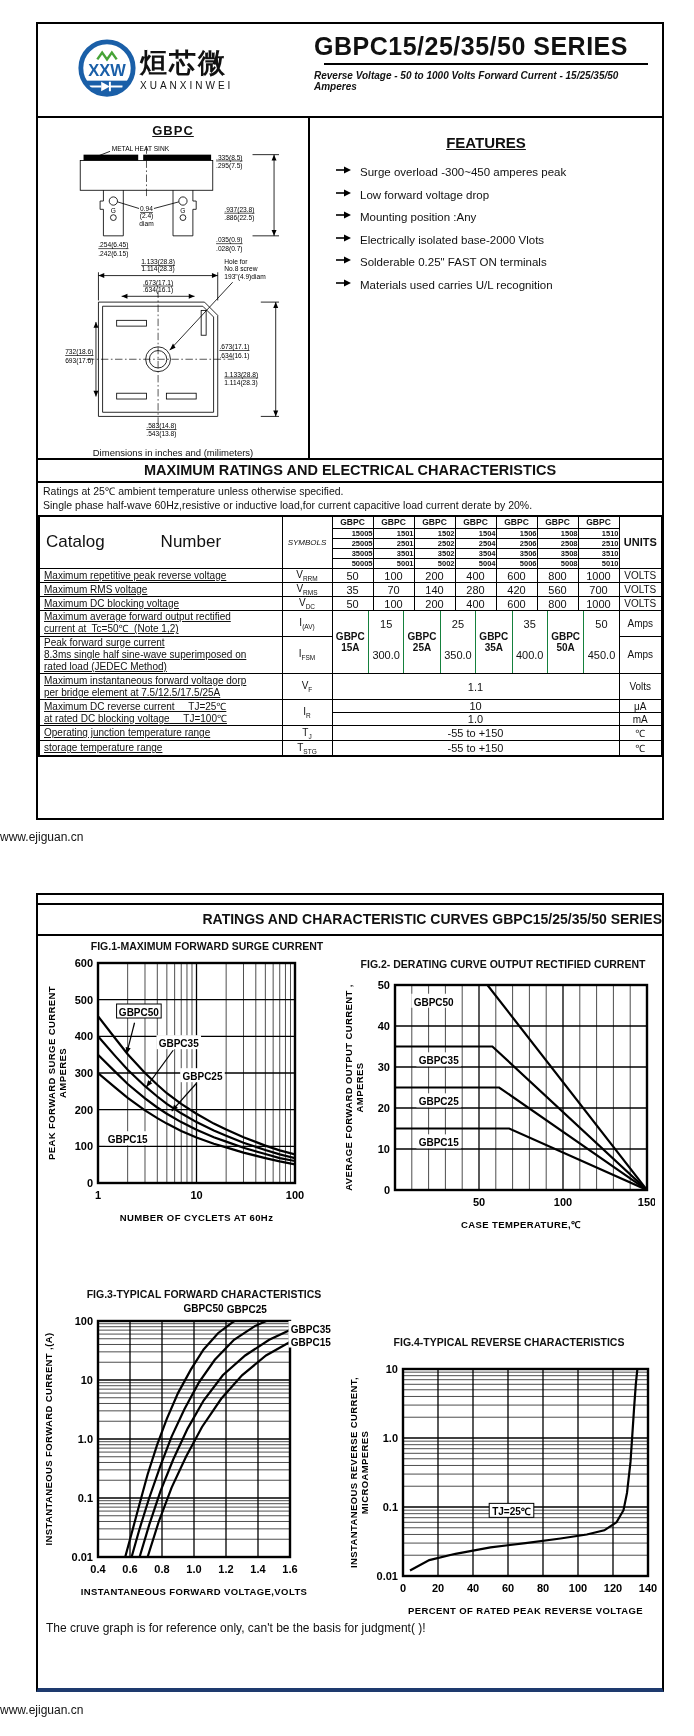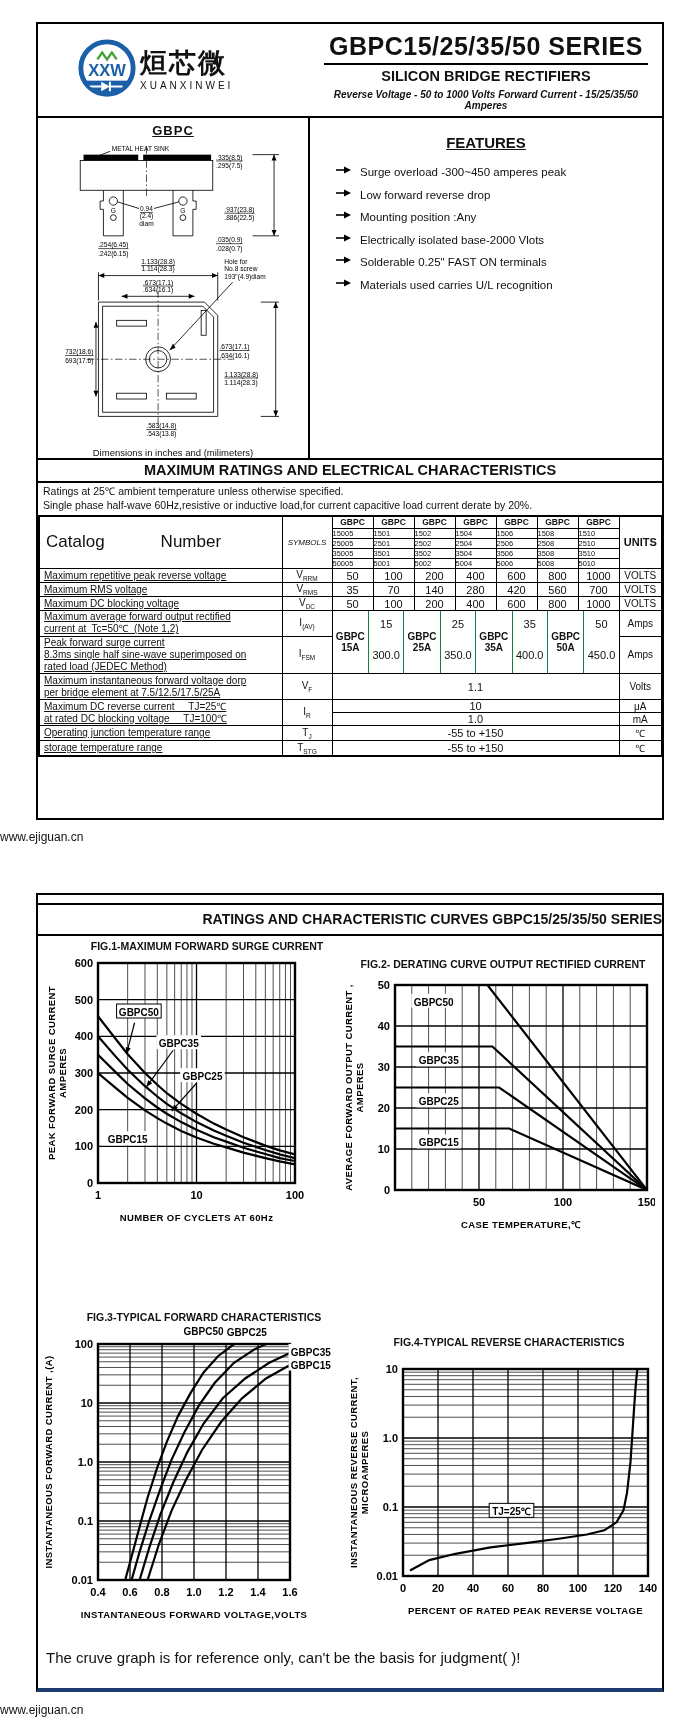--- a/index.html
+++ b/index.html
@@ -8,21 +8,21 @@
   .p1box{top:22px;height:794px;}
   .p2box{top:893px;height:793px;border-bottom:4px solid #1e3a6e;}
   .sitefoot{position:absolute;left:0;width:100%;font-size:12px;color:#111;}
   .foot1{top:830px;} .foot2{top:1703px;}
 
   
   .p1head{height:92px;display:flex;border-bottom:2px solid #000;}
   .logos{width:272px;display:flex;align-items:center;gap:2px;padding-left:38px;box-sizing:border-box;}
   .brandcol .cjk{font-size:27px;font-weight:700;letter-spacing:2px;line-height:1.05;}
   .brandcol .en{font-size:10px;letter-spacing:3px;margin-top:2px;}
-  .thalf{flex:1;padding:8px 4px 8px;text-align:center;}
+  .thalf{flex:1;padding:8px 4px 8px;}
   .dtitle{font-size:25px;font-weight:700;letter-spacing:.5px;}
   .trule{border-top:2px solid #000;margin:2px 10px 3px;}
   .dsub{font-size:14.5px;font-weight:700;}
   .dtag{font-size:10px;font-style:italic;font-weight:700;margin-top:5px;}
 
   
   .p1main{display:flex;height:340px;}
   .drawcol{width:272px;border-right:2px solid #000;box-sizing:border-box;text-align:center;padding-top:5px;}
   .pkgname{font-size:13px;font-weight:700;text-decoration:underline;letter-spacing:1px;}
   .pkgcap{font-size:9.5px;}
@@ -39,21 +39,21 @@
   .ratnotes{font-size:10.5px;line-height:1.32;padding:2px 4px 2px 5px;}
 
   
   table.tbl{width:624px;border-collapse:collapse;table-layout:fixed;box-sizing:border-box;border:2px solid #000;}
   table.tbl td{border:1px solid #000;padding:0;vertical-align:middle;}
   .cat{font-size:17px;padding-left:6px !important;}
   .cat .n2{margin-left:56px;}
   .symh{font-style:italic;font-size:8px;text-align:center;}
   .unith{font-weight:700;font-size:11px;text-align:center;}
   .cbrand{font-size:8.5px;font-weight:700;text-align:center;}
-  .cnum{font-size:7.5px;font-weight:400;text-align:left;}
+  .cnum{font-size:7.5px;font-weight:700;text-align:right;}
   tr.rb{height:13px;} tr.rc{height:10px;}
   tr.vrow{height:13px;}
   td.desc{font-size:10px;padding-left:4px !important;line-height:1.22;white-space:pre-wrap;text-decoration:underline;}
   td.sym{font-size:10px;text-align:center;}
   td.sym sub{font-size:6.5px;}
   td.val{font-size:11px;text-align:center;}
   td.unit{font-size:10px;text-align:center;}
   td.iavwrap{padding:0 !important;}
   table.itbl{width:100%;border-collapse:collapse;}
   table.itbl td{border:none;border-left:1px solid #15803d;text-align:center;}
@@ -64,21 +64,21 @@
   tr.vfrow{height:26px;} tr.irrow{height:13px;} tr.trow{height:12px;}
 
   
   .p2band{margin-top:8px;border-top:2px solid #000;border-bottom:2px solid #000;height:29px;line-height:29px;text-align:right;font-weight:700;font-size:14px;}
   .chart{position:absolute;}
   .figtitle{font-size:10.5px;font-weight:700;text-align:center;height:16px;line-height:14px;}
   svg.cplot text{font-family:"Liberation Sans",sans-serif;fill:#000;}
   svg.cplot .tick{font-size:11px;font-weight:700;}
   svg.cplot .axl{font-size:9.5px;font-weight:700;letter-spacing:.4px;}
   svg.cplot .ann{font-size:10px;font-weight:700;}
-  .disclaimer{position:absolute;left:8px;top:726px;font-size:15px;margin-top:28px;}
+  .disclaimer{position:absolute;left:8px;top:726px;font-size:12px;}
 </style>
 </head>
 <body>
 
 <div class="pbox p1box">
 
   <div class="p1head">
     <div class="logos">
       <svg width="62" height="62" viewBox="0 0 64 64">
         <defs>
@@ -98,21 +98,20 @@
         </g>
       </svg>
       <div class="brandcol">
         <div class="cjk">烜芯微</div>
         <div class="en">XUANXINWEI</div>
       </div>
     </div>
     <div class="thalf">
       <div class="dtitle">GBPC15/25/35/50 SERIES</div>
       <div class="trule"></div>
-      <div class="dsub">SILICON BRIDGE RECTIFIERS</div>
       <div class="dtag">Reverse Voltage - 50 to 1000 Volts    Forward Current -  15/25/35/50 Amperes</div>
     </div>
   </div>
 
   <div class="p1main">
     <div class="drawcol">
       <div class="pkgname">GBPC</div>
       <svg class="pkg" viewBox="0 0 268 368" width="222" height="305">
 
         <text x="60" y="15">METAL HEAT SINK</text>
@@ -203,21 +202,21 @@
               <line x1="0" y1="4" x2="8" y2="4" stroke="#000" stroke-width="1.6"></line>
               <polygon points="8,0.5 15,4 8,7.5" fill="#000"></polygon>
             </svg>
             <span>Surge overload -300~450 amperes peak</span>
           </div>
           <div class="fitem">
             <svg width="15" height="8" viewBox="0 0 15 8">
               <line x1="0" y1="4" x2="8" y2="4" stroke="#000" stroke-width="1.6"></line>
               <polygon points="8,0.5 15,4 8,7.5" fill="#000"></polygon>
             </svg>
-            <span>Low forward reverse drop</span>
+            <span>Low forward voltage drop</span>
           </div>
           <div class="fitem">
             <svg width="15" height="8" viewBox="0 0 15 8">
               <line x1="0" y1="4" x2="8" y2="4" stroke="#000" stroke-width="1.6"></line>
               <polygon points="8,0.5 15,4 8,7.5" fill="#000"></polygon>
             </svg>
             <span>Mounting position :Any</span>
           </div>
           <div class="fitem">
             <svg width="15" height="8" viewBox="0 0 15 8">
@@ -556,21 +555,21 @@
         <text x="90.64" y="32.72000000000003" text-anchor="middle" class="ann">GBPC50</text>
         <rect x="73.38000000000001" y="79.35" width="44.599999999999994" height="14" fill="#fff" stroke="none" stroke-width="1"></rect>
         <text x="95.68" y="91.35" text-anchor="middle" class="ann">GBPC35</text>
         <rect x="73.38000000000001" y="120.35" width="44.599999999999994" height="14" fill="#fff" stroke="none" stroke-width="1"></rect>
         <text x="95.68" y="132.35" text-anchor="middle" class="ann">GBPC25</text>
         <rect x="73.38000000000001" y="161.35" width="44.599999999999994" height="14" fill="#fff" stroke="none" stroke-width="1"></rect>
         <text x="95.68" y="173.35" text-anchor="middle" class="ann">GBPC15</text>
       </svg>
   </div>
 
-  <div class="chart" style="left:5px;top:415px;width:322px;">
+  <div class="chart" style="left:5px;top:392px;width:322px;">
     <div class="figtitle">FIG.3-TYPICAL FORWARD CHARACTERISTICS</div>
     <svg class="cplot" width="320" height="316" viewBox="0 0 320 316">
         <line x1="55" y1="18" x2="55" y2="254" stroke="#000" stroke-width="1.3"></line>
         <line x1="87" y1="18" x2="87" y2="254" stroke="#000" stroke-width="1.3"></line>
         <line x1="119" y1="18" x2="119" y2="254" stroke="#000" stroke-width="1.3"></line>
         <line x1="150.99999999999997" y1="18" x2="150.99999999999997" y2="254" stroke="#000" stroke-width="1.3"></line>
         <line x1="182.99999999999997" y1="18" x2="182.99999999999997" y2="254" stroke="#000" stroke-width="1.3"></line>
         <line x1="214.99999999999997" y1="18" x2="214.99999999999997" y2="254" stroke="#000" stroke-width="1.3"></line>
         <line x1="246.99999999999994" y1="18" x2="246.99999999999994" y2="254" stroke="#000" stroke-width="1.3"></line>
         <line x1="55" y1="254" x2="247" y2="254" stroke="#000" stroke-width="1.3"></line>

